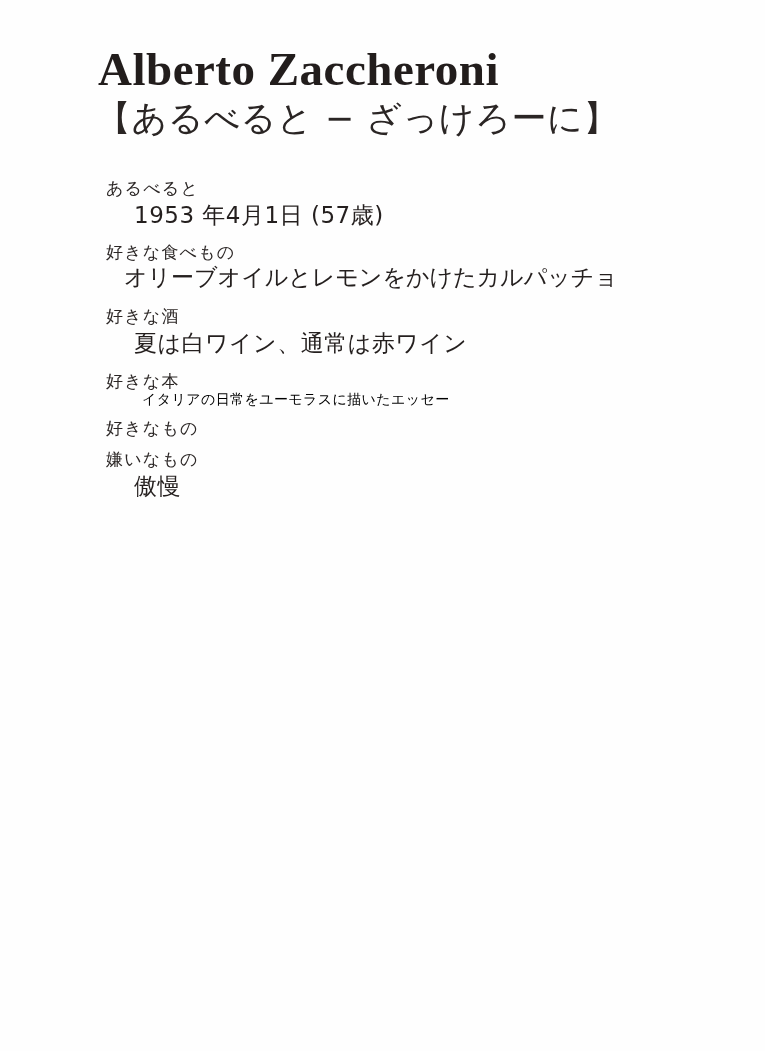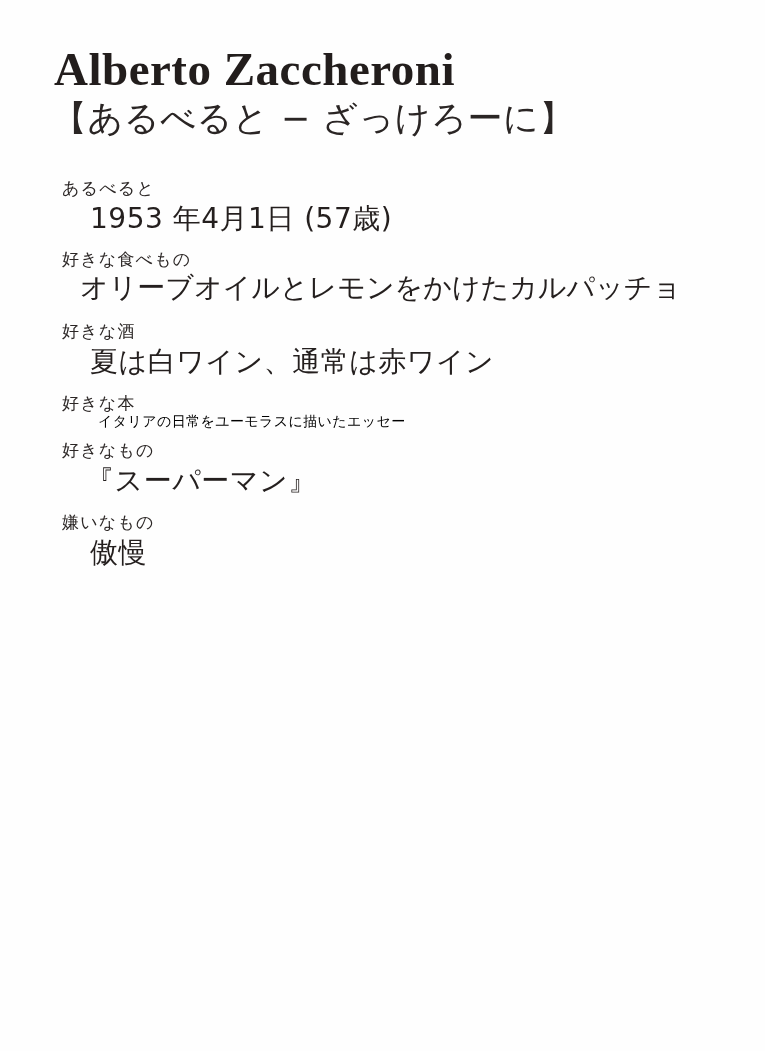--- a/index.html
+++ b/index.html
@@ -17,20 +17,21 @@
   }
   .page {
     position: absolute;
     left: 0; top: 0;
     width: 765px;
     height: 1051px;
     background: #fefefe;
   }
   .content {
     padding: 44px 36px 0 52px;
+    margin-left: 44px;
   }
   
   .name-latin {
     font-family: "Liberation Serif", serif;
     font-size: 47px;
     line-height: 1.08;
     letter-spacing: 0.5px;
     color: #221d1c;
     margin: 0 0 2px 2px;
     white-space: nowrap;
@@ -55,21 +56,21 @@
     font-family: "DejaVu Sans", sans-serif;
     font-size: 17px;
     line-height: 1.3;
     letter-spacing: 1.2px;
     color: #2b2625;
     margin-left: 10px;
     font-weight: 500;
   }
   .value {
     font-family: "DejaVu Sans", sans-serif;
-    font-size: 28px;
+    font-size: 23px;
     line-height: 1.45;
     letter-spacing: 0.5px;
     color: #241f1e;
     margin-left: 34px;
     white-space: nowrap;
   }
   .value.tight {
     letter-spacing: 0px;
   }
   .note {
@@ -113,21 +114,20 @@
         <div class="value indent-more">夏は白ワイン、通常は赤ワイン</div>
       </div>
 
       <div class="row">
         <div class="label">好きな本</div>
         <div class="note">イタリアの日常をユーモラスに描いたエッセー</div>
       </div>
 
       <div class="row">
         <div class="label">好きなもの</div>
-        <div class="value">『スーパーマン』</div>
       </div>
 
       <div class="row">
         <div class="label">嫌いなもの</div>
         <div class="value indent-more">傲慢</div>
       </div>
 
     </div>
   </div>
 </div>

